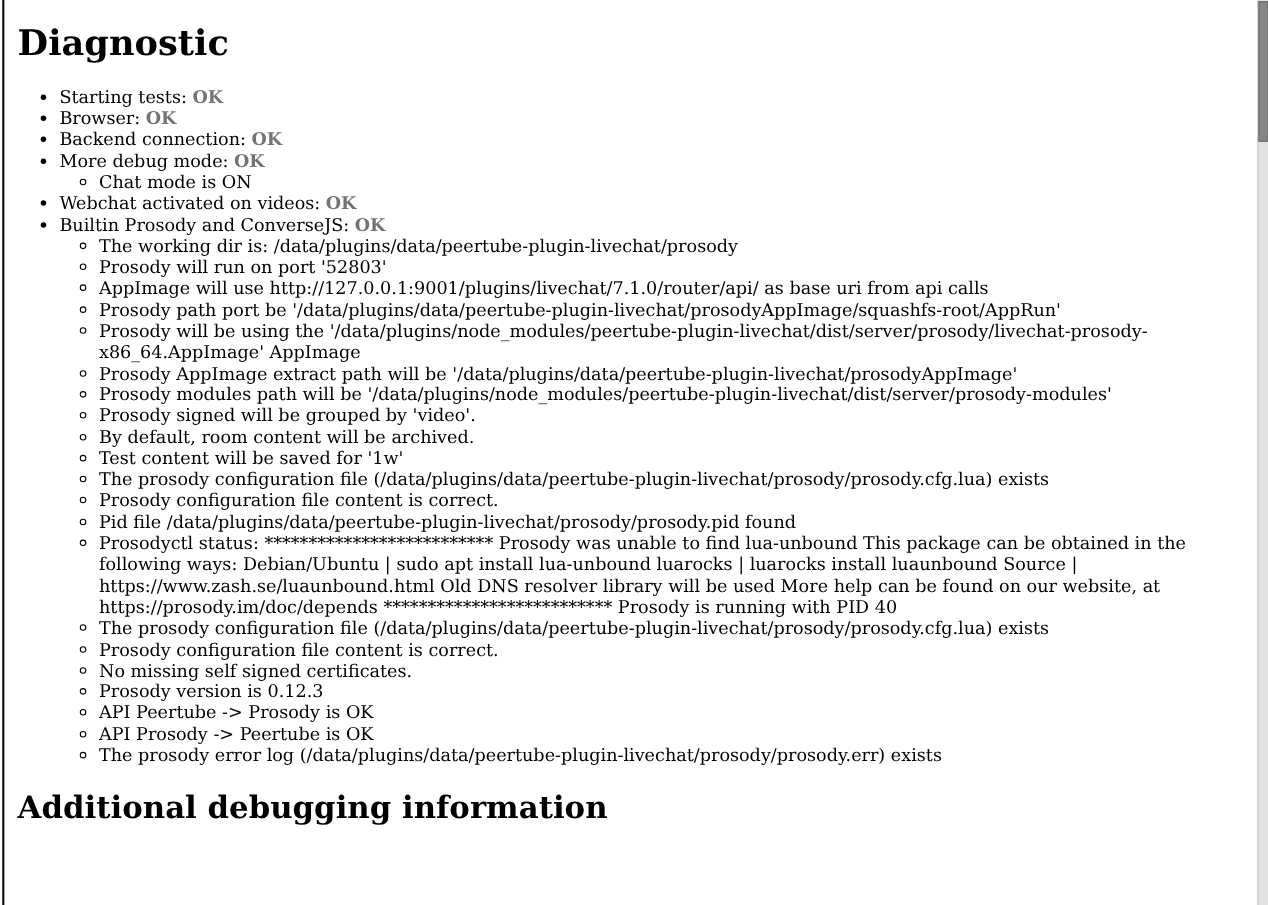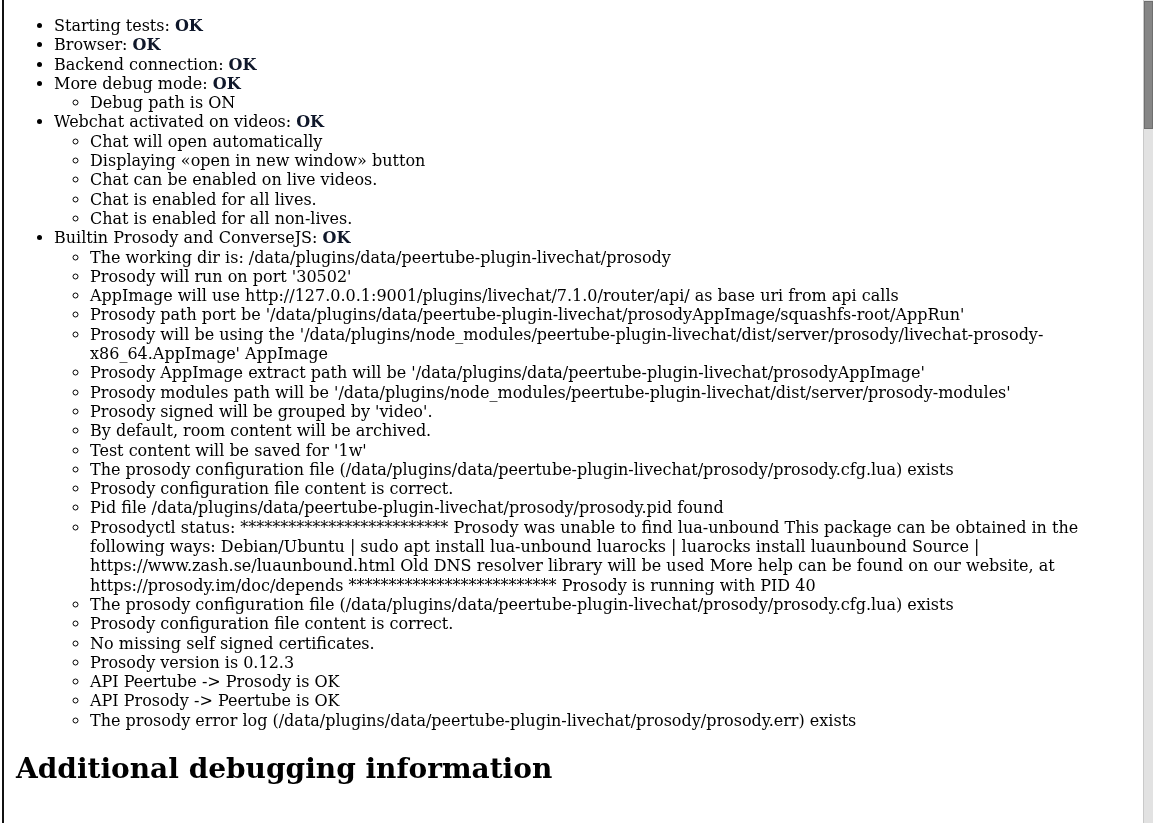--- a/index.html
+++ b/index.html
@@ -49,21 +49,21 @@
   ul.sublist {
     margin: 0;
     padding-left: 36px;
     list-style-type: circle;
   }
   li {
     overflow-wrap: break-word;
     word-wrap: break-word;
   }
   .ok {
-    color: #0f172a;
+    color: #737373;
     font-weight: bold;
     margin-left: 5px;
   }
   .scrollbar-track {
     position: absolute;
     right: 0;
     top: 0;
     width: 9px;
     height: 823px;
     background: #e2e2e2;
@@ -80,49 +80,43 @@
     box-sizing: border-box;
   }
 </style>
 </head>
 <body>
 
 <div class="window-left-border"></div>
 
 <div class="content">
 
+  <h1>Diagnostic</h1>
 
   <ul class="toplist">
 
     <li><span>Starting tests:</span><b class="ok">OK</b></li>
 
     <li><span>Browser:</span><b class="ok">OK</b></li>
 
     <li><span>Backend connection:</span><b class="ok">OK</b></li>
 
     <li><span>More debug mode:</span><b class="ok">OK</b>
       <ul class="sublist">
-        <li>Debug path is ON</li>
+        <li>Chat mode is ON</li>
       </ul>
     </li>
 
     <li><span>Webchat activated on videos:</span><b class="ok">OK</b>
-      <ul class="sublist">
-        <li>Chat will open automatically</li>
-        <li>Displaying «open in new window» button</li>
-        <li>Chat can be enabled on live videos.</li>
-        <li>Chat is enabled for all lives.</li>
-        <li>Chat is enabled for all non-lives.</li>
-      </ul>
     </li>
 
     <li><span>Builtin Prosody and ConverseJS:</span><b class="ok">OK</b>
       <ul class="sublist">
         <li>The working dir is: /data/plugins/data/peertube-plugin-livechat/prosody</li>
-        <li>Prosody will run on port '30502'</li>
+        <li>Prosody will run on port '52803'</li>
         <li>AppImage will use http://127.0.0.1:9001/plugins/livechat/7.1.0/router/api/ as base uri from api calls</li>
         <li>Prosody path port be '/data/plugins/data/peertube-plugin-livechat/prosodyAppImage/squashfs-root/AppRun'</li>
         <li>Prosody will be using the '/data/plugins/node_modules/peertube-plugin-livechat/dist/server/prosody/livechat-prosody-x86_64.AppImage' AppImage</li>
         <li>Prosody AppImage extract path will be '/data/plugins/data/peertube-plugin-livechat/prosodyAppImage'</li>
         <li>Prosody modules path will be '/data/plugins/node_modules/peertube-plugin-livechat/dist/server/prosody-modules'</li>
         <li>Prosody signed will be grouped by 'video'.</li>
         <li>By default, room content will be archived.</li>
         <li>Test content will be saved for '1w'</li>
         <li>The prosody configuration file (/data/plugins/data/peertube-plugin-livechat/prosody/prosody.cfg.lua) exists</li>
         <li>Prosody configuration file content is correct.</li>

